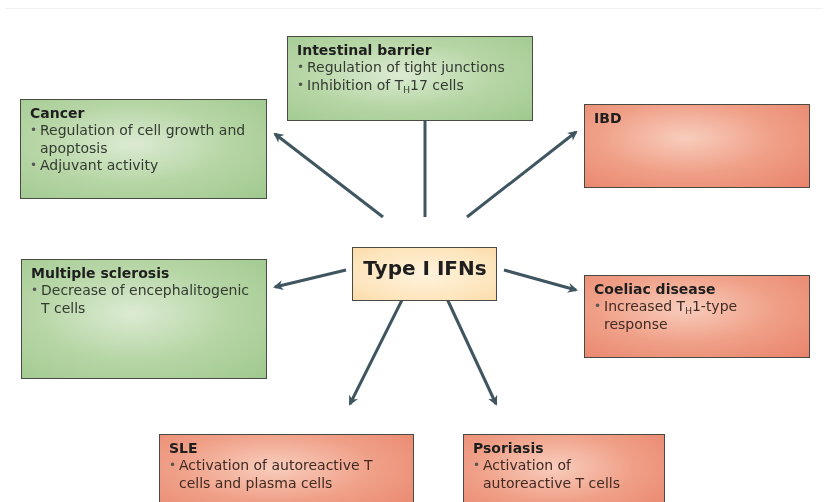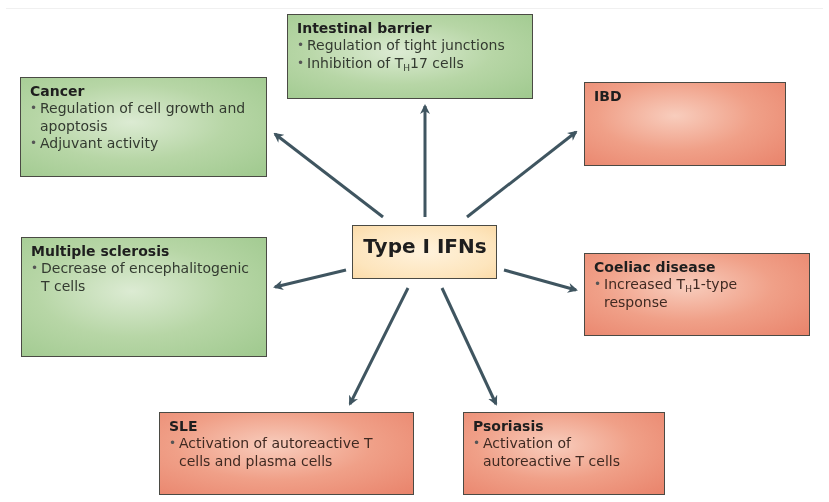--- a/index.html
+++ b/index.html
@@ -1,20 +1,20 @@
 <!DOCTYPE html>
 <html><head>
 <meta charset="utf-8">
 <style>
   html, body { margin: 0; padding: 0; }
   body { width: 829px; height: 502px; background: #ffffff; position: relative; overflow: hidden;
          font-family: "DejaVu Sans", sans-serif; }
   .topline { position: absolute; left: 6px; right: 6px; top: 8px; height: 1px; background: #f0f0f0; }
   svg.arrows { position: absolute; left: 0; top: 0; }
-  .box { position: absolute; box-sizing: border-box; border: 1.5px solid #4a4a44; padding: 5px 8px 16px 9px; }
+  .box { position: absolute; box-sizing: border-box; border: 1.5px solid #4a4a44; padding: 5px 8px 16px 9px; margin-top: 22px; }
   .green { background: radial-gradient(ellipse at 45% 45%, #dcebd3 0%, #b7d6a6 50%, #9fc98e 100%); color: #2a3a22; }
   .red { background: radial-gradient(ellipse at 45% 40%, #f8cdbd 0%, #f0a088 50%, #e9836b 100%); color: #3a2018; }
   .center { background: radial-gradient(ellipse at 50% 50%, #fff2dc 0%, #fde5bd 70%, #fbdba9 100%);
             display: flex; align-items: center; justify-content: center; color: #222; }
   .title { font-weight: bold; font-size: 14px; line-height: 17px; color: #1e1e1e; }
   .center .title { font-size: 20px; }
   .item { font-size: 14px; line-height: 17.5px; padding-left: 10px; position: relative; color: #333a30; }
   .red .item { color: #402a22; }
   .item::before { content: "\2022"; position: absolute; left: 0; top: 0; color: #555; font-size: 12px; }
   sub { font-size: 9px; vertical-align: -3px; line-height: 0; }
@@ -50,21 +50,21 @@
   <div class="item">Regulation of tight junctions</div>
   <div class="item"><span>Inhibition of T</span><sub>H</sub><span>17 cells</span></div>
 </div>
 
 <div class="box green" style="left:20px; top:77px; width:247px; height:100px;">
   <div class="title">Cancer</div>
   <div class="item">Regulation of cell growth and apoptosis</div>
   <div class="item">Adjuvant activity</div>
 </div>
 
-<div class="box red" style="left:584px; top:82px; width:202px; height:84px;">
+<div class="box red" style="left:584px; top:82px; width:226px; height:84px;">
   <div class="title">IBD</div>
 </div>
 
 <div class="box green" style="left:21px; top:237px; width:246px; height:120px;">
   <div class="title">Multiple sclerosis</div>
   <div class="item">Decrease of encephalitogenic T cells</div>
 </div>
 
 <div class="box red" style="left:584px; top:253px; width:226px; height:83px;">
   <div class="title">Coeliac disease</div>

